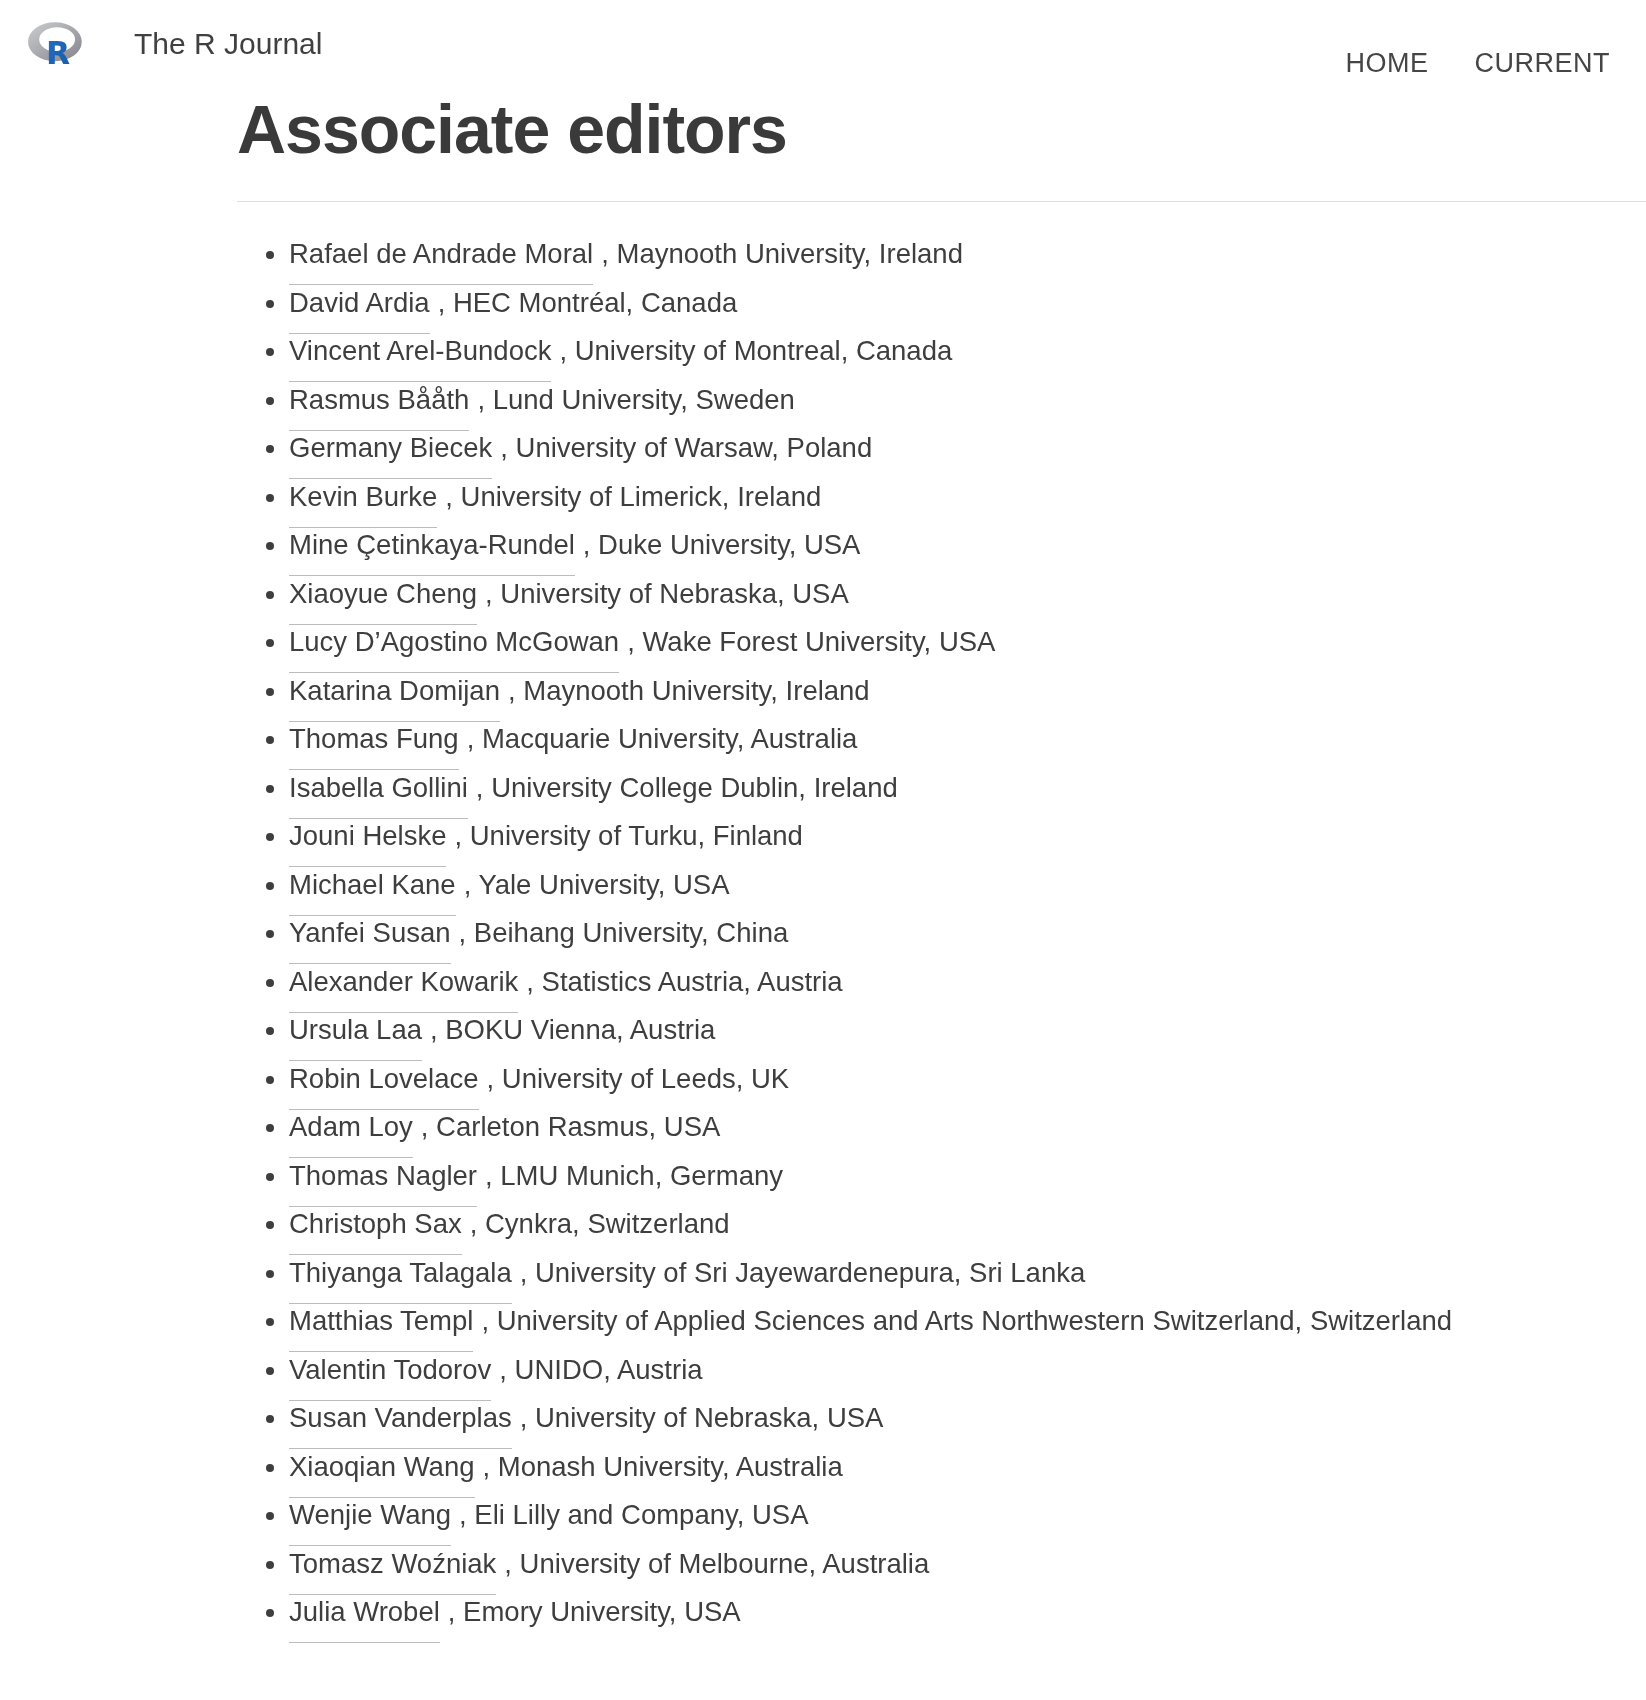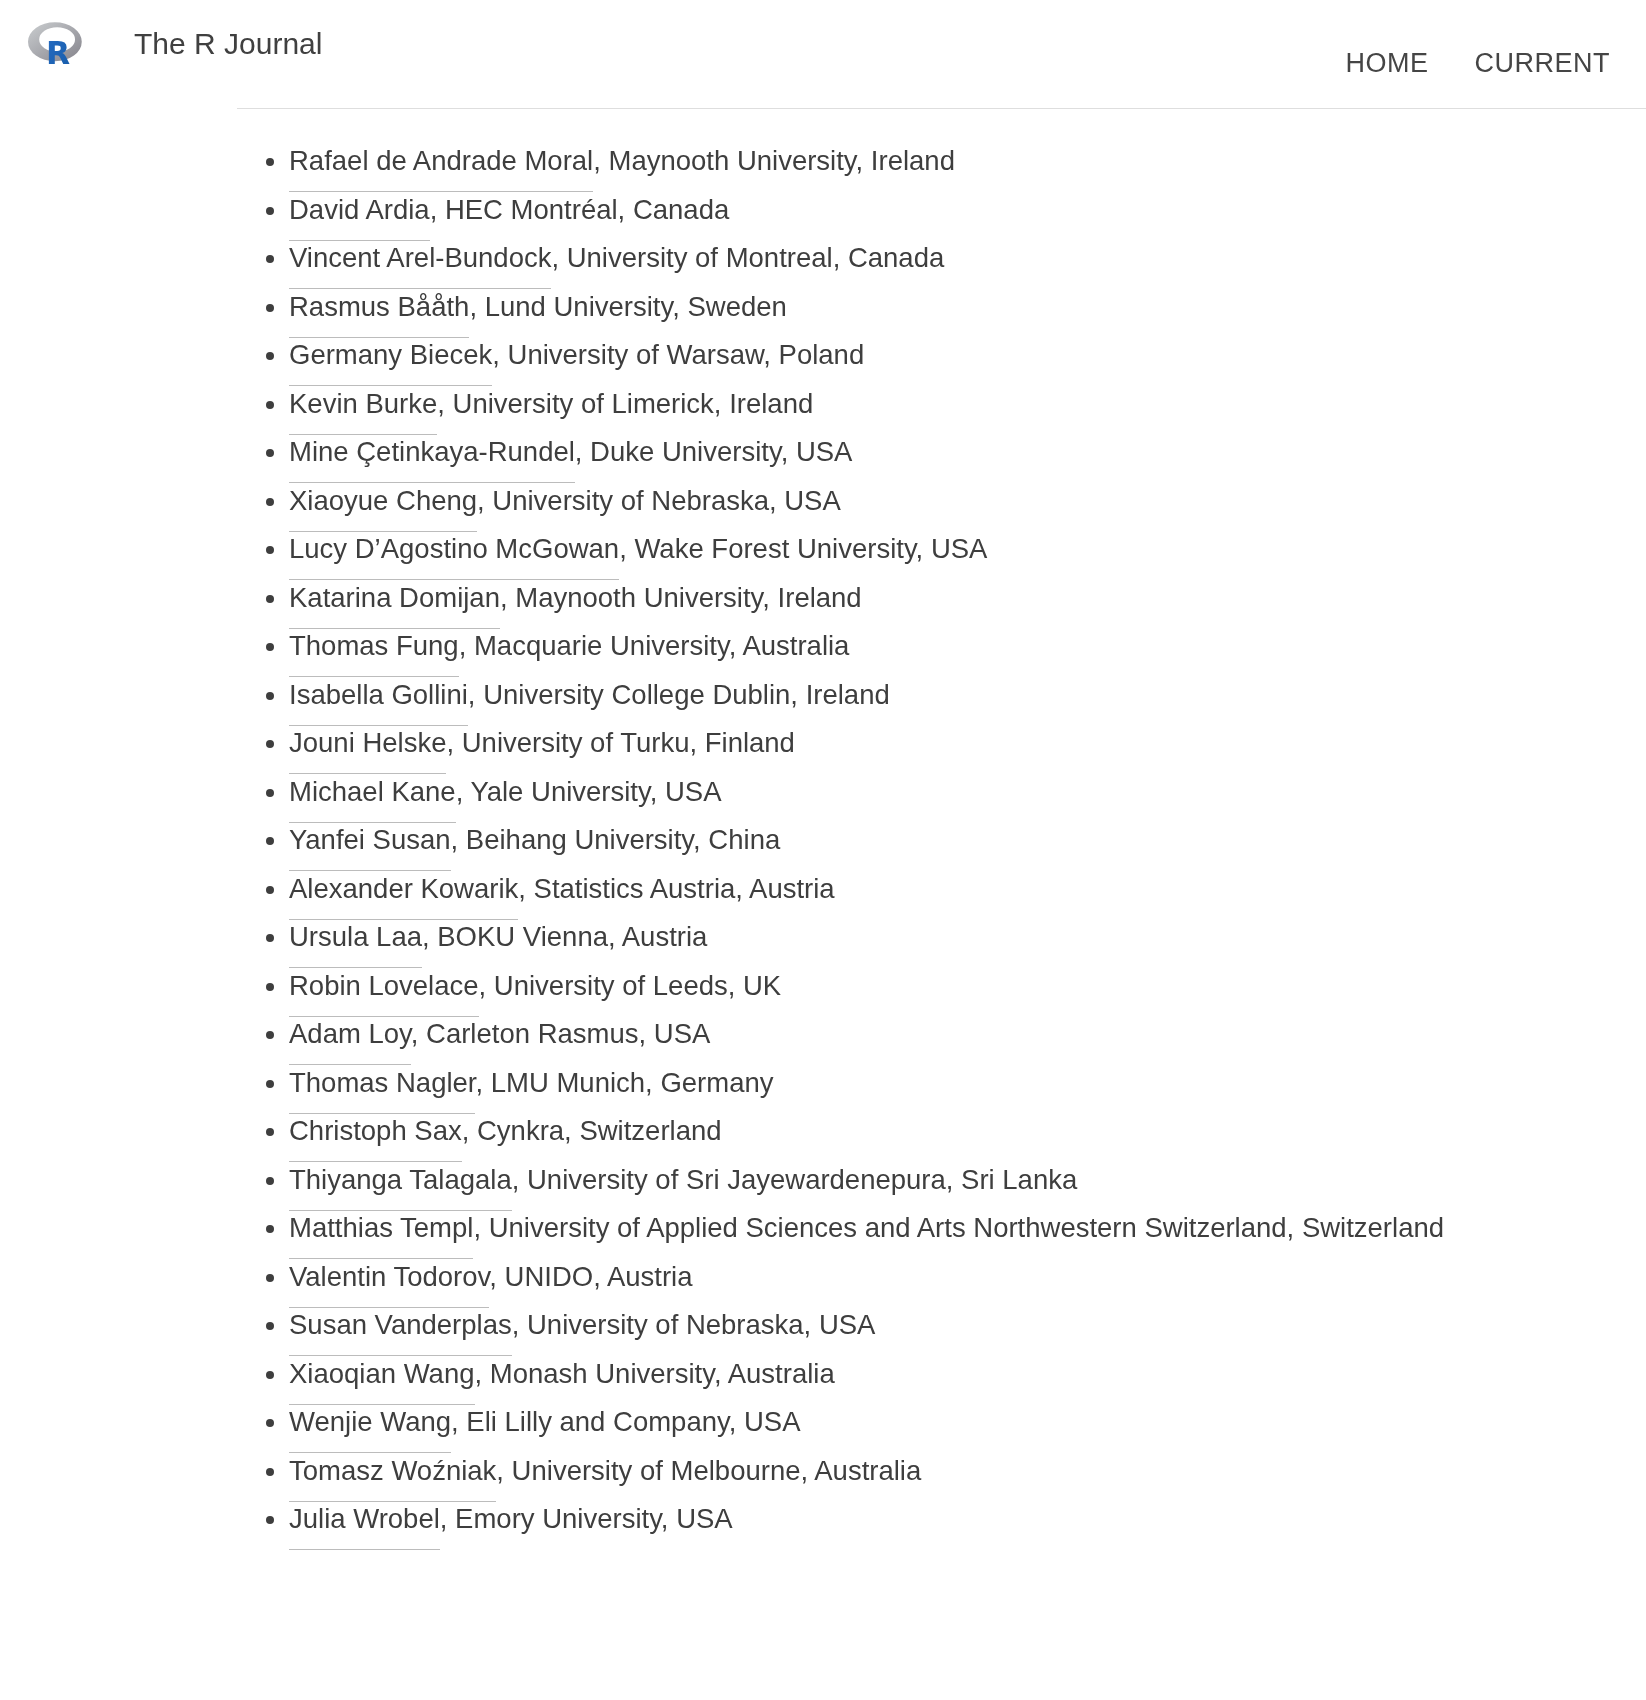--- a/index.html
+++ b/index.html
@@ -70,21 +70,21 @@
     font-size: 27.5px;
     line-height: 48.5px;
     color: #3e3e3e;
   }
   .editor-name {
     color: inherit;
     text-decoration: none;
     border-bottom: 1.5px solid #bcbcbc;
     padding-bottom: 15px;
   }
-  .editor-affiliation { color: inherit; }
+  .editor-affiliation { color: inherit; margin-left: 8px; }
 </style>
 </head>
 <body>
 
 <header class="site-header">
   <a class="logo-link">
     <svg viewBox="0 0 100 78" xmlns="http://www.w3.org/2000/svg" aria-hidden="true">
       <defs>
         <linearGradient id="ringGrad" x1="0" y1="0" x2="1" y2="1">
           <stop offset="0" stop-color="#CBCED0"></stop>
@@ -101,20 +101,21 @@
     </svg>
   </a>
   <a class="site-title">The R Journal</a>
   <nav class="main-nav">
     <a>HOME</a>
     <a>CURRENT</a>
   </nav>
 </header>
 
 <main class="content">
+  <h1 class="page-title">Associate editors</h1>
   <hr class="divider">
   <ul class="editor-list" id="editor-list">
   <li><a class="editor-name">Rafael de Andrade Moral</a><span class="editor-affiliation">, Maynooth University, Ireland</span></li>
 
   <li><a class="editor-name">David Ardia</a><span class="editor-affiliation">, HEC Montréal, Canada</span></li>
 
   <li><a class="editor-name">Vincent Arel-Bundock</a><span class="editor-affiliation">, University of Montreal, Canada</span></li>
 
   <li><a class="editor-name">Rasmus Bååth</a><span class="editor-affiliation">, Lund University, Sweden</span></li>
 

